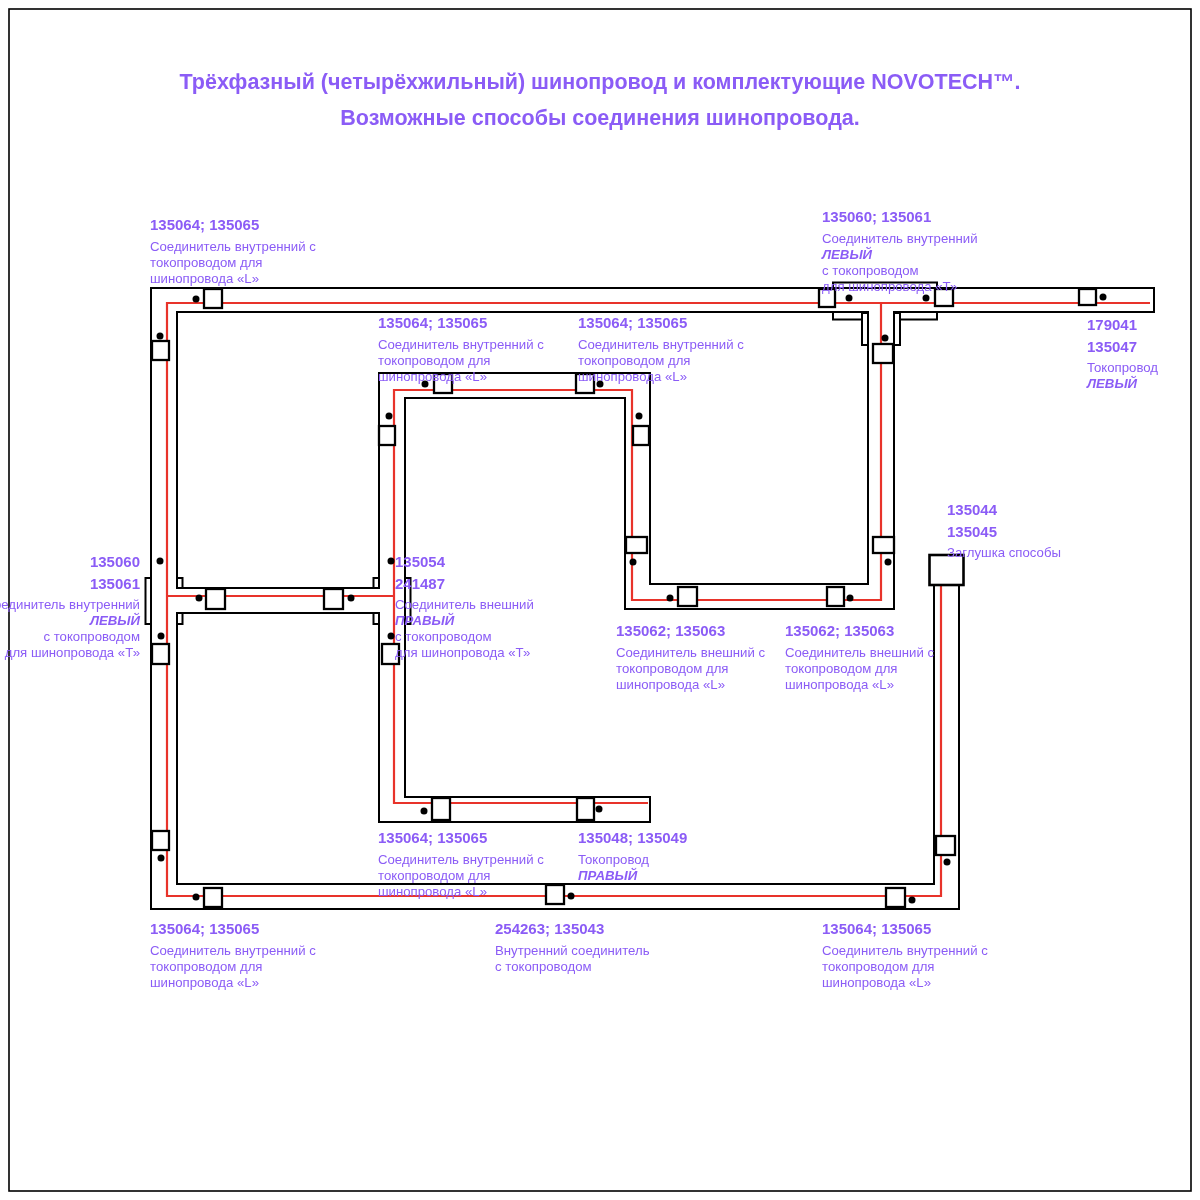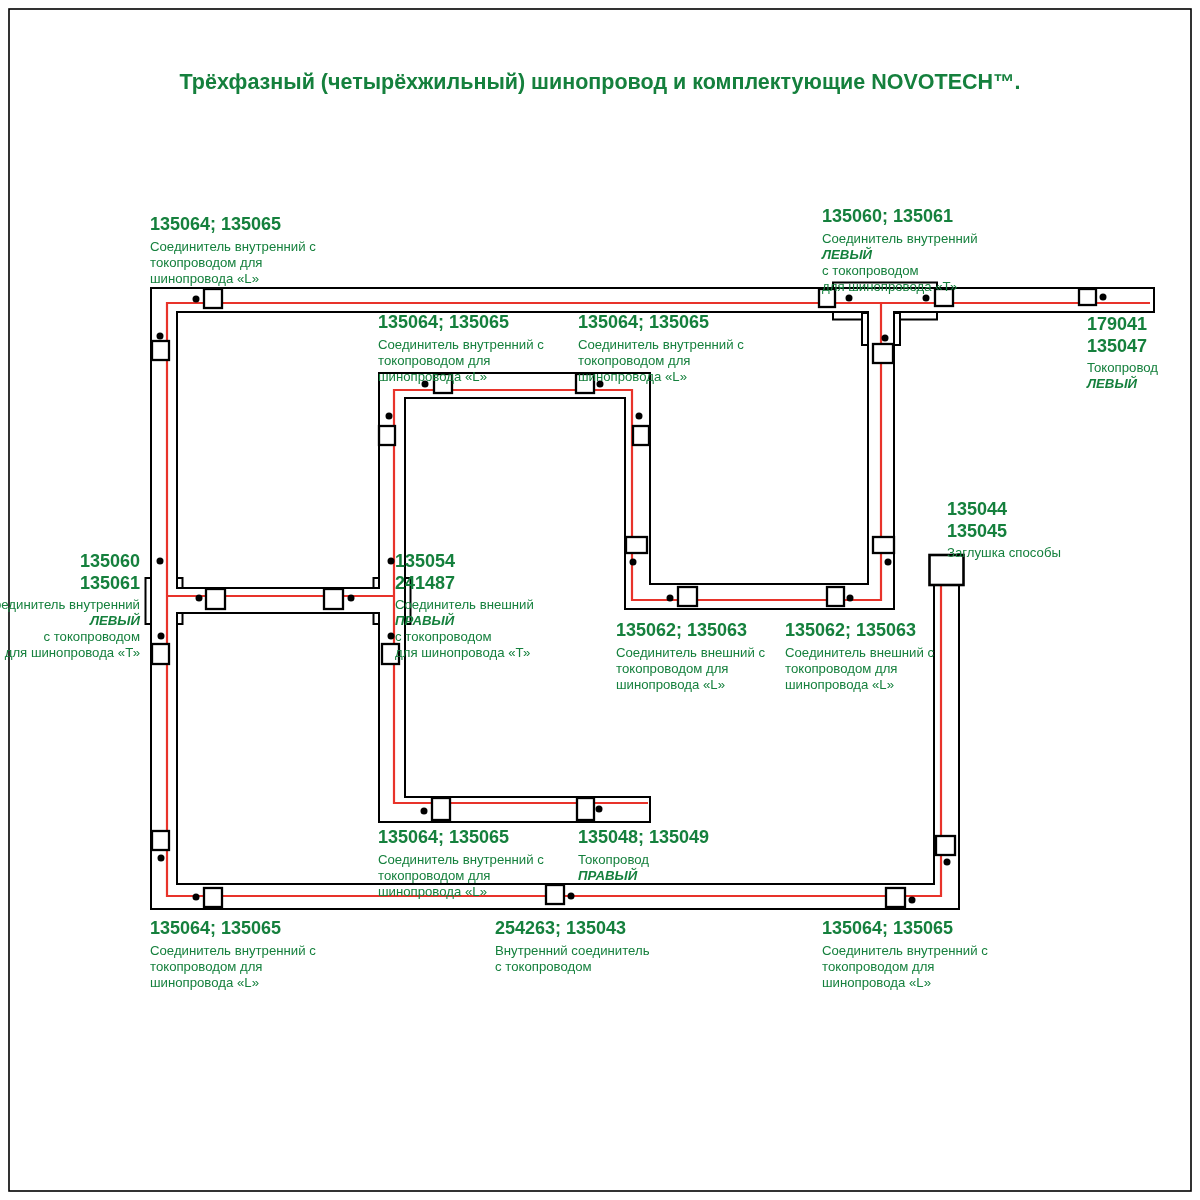--- a/index.html
+++ b/index.html
@@ -1,22 +1,22 @@
 <!DOCTYPE html>
 <html><head>
 <meta charset="utf-8">
 <style>
   html,body{margin:0;padding:0;background:#fff;}
   #page{position:relative;width:1200px;height:1200px;background:#fff;overflow:hidden;
-        font-family:"Liberation Sans",sans-serif;color:#15803d;}
+        font-family:"Liberation Sans",sans-serif;color:#8b5cf6;}
   #diagram-svg{position:absolute;left:0;top:0;}
   .title-wrap{position:absolute;left:0;right:0;top:64px;text-align:center;}
   .title-line{font-size:21.5px;font-weight:bold;line-height:36px;}
   .lbl{position:absolute;white-space:nowrap;}
-  .lbl .code{font-size:18px;font-weight:bold;line-height:21.5px;letter-spacing:0;}
+  .lbl .code{font-size:15px;font-weight:bold;line-height:21.5px;letter-spacing:0;}
   .lbl .d{font-size:13.2px;line-height:16px;}
   .lbl .d.b{font-weight:bold;font-style:italic;}
   .lbl .code + .d{margin-top:3px;}
   .r{text-align:right;}
 </style>
 </head>
 <body>
 
 <div id="page">
 
@@ -121,20 +121,21 @@
       <circle cx="196" cy="897" r="3.5"></circle>
         <circle cx="161" cy="858" r="3.5"></circle>
       <circle cx="160" cy="561" r="3.5"></circle>
         <circle cx="391" cy="561" r="3.5"></circle>
       <circle cx="571" cy="896" r="3.5"></circle>
     </g>
   </svg>
 
   <div class="title-wrap">
     <div class="title-line">Трёхфазный (четырёхжильный) шинопровод и комплектующие NOVOTECH™.</div>
+    <div class="title-line">Возможные способы соединения шинопровода.</div>
   </div>
 
   <div class="lbl" style="left:150px;top:214px">
     <div class="code">135064; 135065</div>
     <div class="d">Соединитель внутренний с</div>
     <div class="d">токопроводом для</div>
     <div class="d">шинопровода «L»</div>
   </div>
 
   <div class="lbl" style="left:822px;top:206px">

